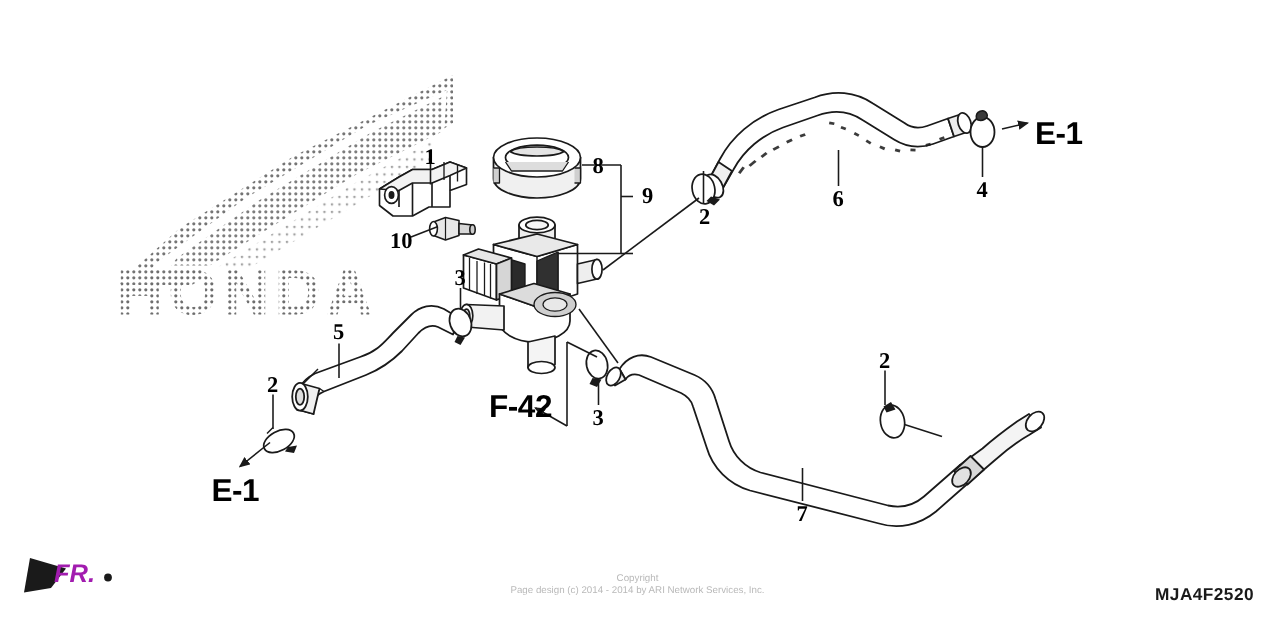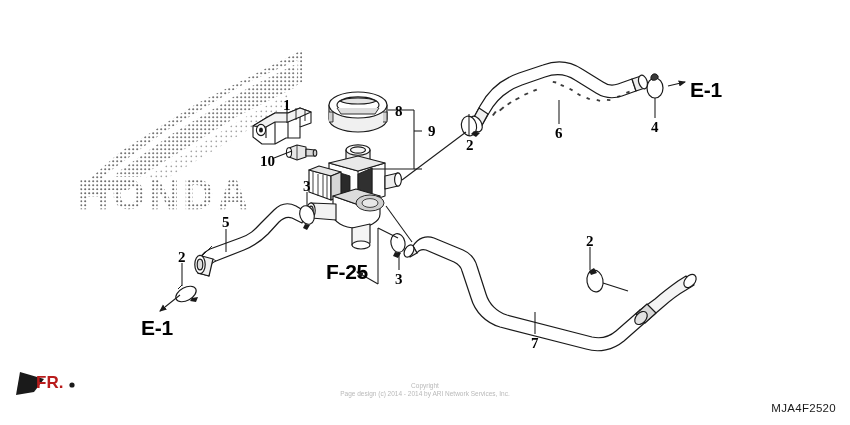--- a/index.html
+++ b/index.html
@@ -40,21 +40,22 @@
     color: #000000;
     letter-spacing: -0.3px;
     white-space: nowrap;
     user-select: none;
   }
   .fr-label {
     position: absolute;
     font-family: "Liberation Sans", sans-serif;
     font-size: 17px;
     font-weight: 700;
-    color: #b91c1c;
+    font-style: italic;
+    color: #a21caf;
     white-space: nowrap;
     user-select: none;
   }
   #copyright-block {
     position: absolute;
     left: 0;
     top: 382px;
     width: 850px;
     text-align: center;
     color: #b9b9b9;
@@ -65,24 +66,24 @@
     font-size: 6.5px;
     line-height: 8px;
   }
   #copyright-line {
     font-size: 6.5px;
     line-height: 8px;
   }
   #part-number {
     position: absolute;
     right: 14px;
-    bottom: 11px;
+    bottom: 22px;
     font-family: "Liberation Sans", sans-serif;
     font-size: 11.5px;
-    font-weight: 400;
+    font-weight: 700;
     color: #1a1a1a;
     letter-spacing: 0.3px;
     user-select: none;
     padding-left: 48px;
   }
 </style>
 </head>
 <body>
 
 <div id="page">
@@ -379,21 +380,21 @@
   <div class="callout" style="left:651px; top:120px;">4</div>
   <div class="callout" style="left:222px; top:215px;">5</div>
   <div class="callout" style="left:555px; top:126px;">6</div>
   <div class="callout" style="left:531px; top:336px;">7</div>
   <div class="callout" style="left:395px; top:104px;">8</div>
   <div class="callout" style="left:428px; top:124px;">9</div>
   <div class="callout" style="left:260px; top:154px;">10</div>
 
   <div class="ref-label" style="left:690px; top:78px;">E-1</div>
   <div class="ref-label" style="left:141px; top:316px;">E-1</div>
-  <div class="ref-label" style="left:326px; top:260px;">F-25</div>
+  <div class="ref-label" style="left:326px; top:260px;">F-42</div>
 
   <div class="fr-label" style="left:36px; top:373px;">FR.</div>
 
   <div id="copyright-block">
     <div id="copyright-title">Copyright</div>
     <div id="copyright-line">Page design (c) 2014 - 2014 by ARI Network Services, Inc.</div>
   </div>
 
   <div id="part-number">MJA4F2520</div>
 

